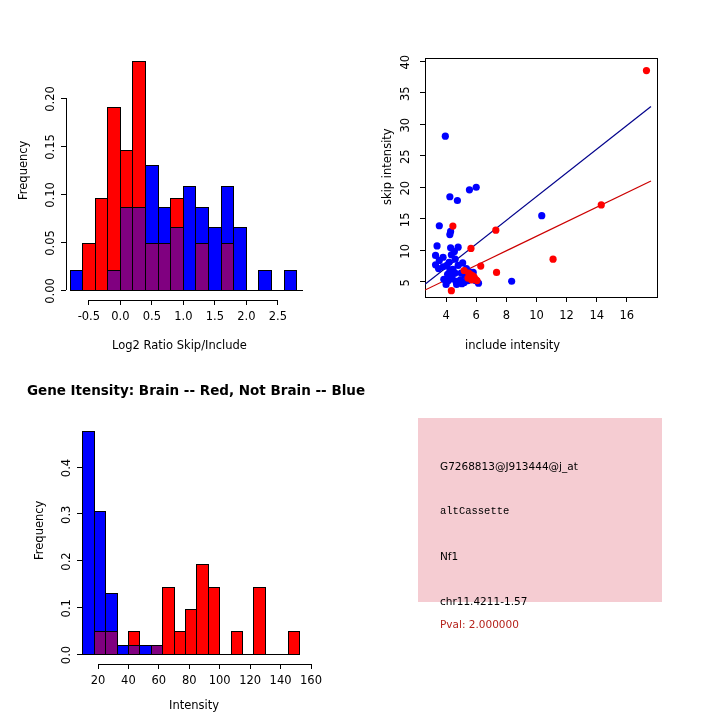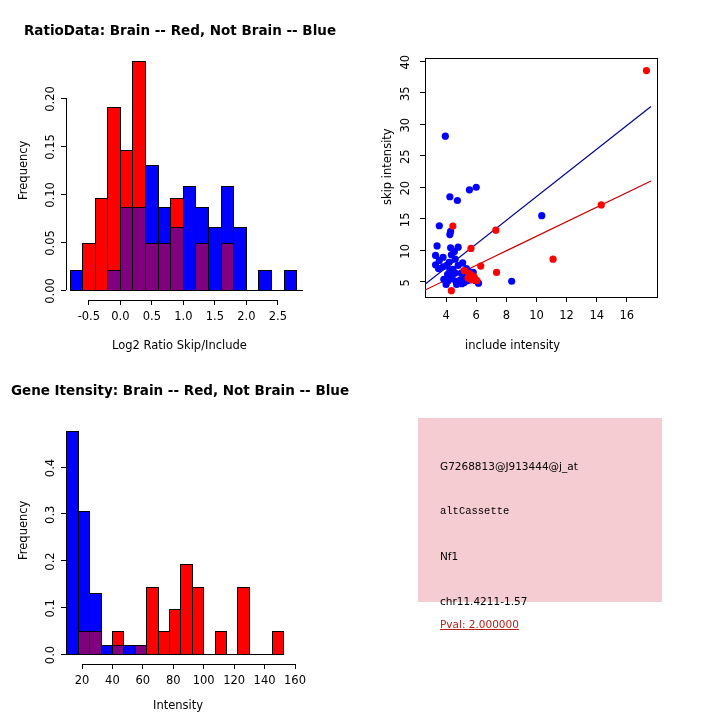--- a/index.html
+++ b/index.html
@@ -5,21 +5,21 @@
   html, body {
     margin: 0; padding: 0;
     background: #ffffff;
     width: 720px; height: 720px;
     font-family: "DejaVu Sans", sans-serif;
   }
   #page { position: relative; width: 720px; height: 720px; overflow: hidden; background:#fff; }
   .panel { position: absolute; width: 360px; height: 360px; }
   .p-tl { left: 0;   top: 0; }
   .p-tr { left: 360px; top: 0; }
-  .p-bl { left: 0;   top: 360px; }
+  .p-bl { left: 16px;   top: 360px; }
   .p-br { left: 360px; top: 360px; }
 
   .ptitle {
     position: absolute; left: 0; width: 360px;
     text-align: center;
     font-weight: bold;
     font-size: 13.5px;
     color: #000;
     letter-spacing: 0px;
     white-space: nowrap;
@@ -48,29 +48,28 @@
     background: #f5ccd2;
     box-shadow: inset 0 0 0 0 transparent;
   }
   .info-line {
     position: absolute;
     font-size: 10.5px;
     color: #000;
     white-space: nowrap;
     left: 22px;
   }
-  .info-pval { color: #b5231c; text-decoration: underline; }
+  .info-pval { color: #b5231c; }
 </style>
 </head>
 <body>
 
 <div id="page">
 
   <div class="panel p-tl">
-    <div class="ptitle" style="top:22px;">RatioData: Brain -- Red, Not Brain -- Blue</div>
 
     <div class="ylab-rot" style="left:16px; top:200px;">Frequency</div>
     <div class="axis-label" style="left:112px; top:338px;text-align:right;">Log2 Ratio Skip/Include</div>
 
     <svg id="svg-ratio" width="360" height="360">
         <rect x="70" y="270.8" width="12.594594594594597" height="19.19999999999999" fill="#0000FF" stroke="#000" stroke-width="1" shape-rendering="crispEdges"></rect>
         <rect x="82.5945945945946" y="243.92000000000002" width="12.594594594594597" height="46.079999999999984" fill="#FF0000" stroke="#000" stroke-width="1" shape-rendering="crispEdges"></rect>
         <rect x="95.1891891891892" y="198.8" width="12.594594594594582" height="91.19999999999999" fill="#FF0000" stroke="#000" stroke-width="1" shape-rendering="crispEdges"></rect>
         <rect x="107.78378378378378" y="107.60000000000002" width="12.59459459459461" height="182.39999999999998" fill="#FF0000" stroke="#000" stroke-width="1" shape-rendering="crispEdges"></rect>
         <rect x="107.78378378378378" y="270.8" width="12.59459459459461" height="19.19999999999999" fill="#800080" stroke="#000" stroke-width="1" shape-rendering="crispEdges"></rect>

